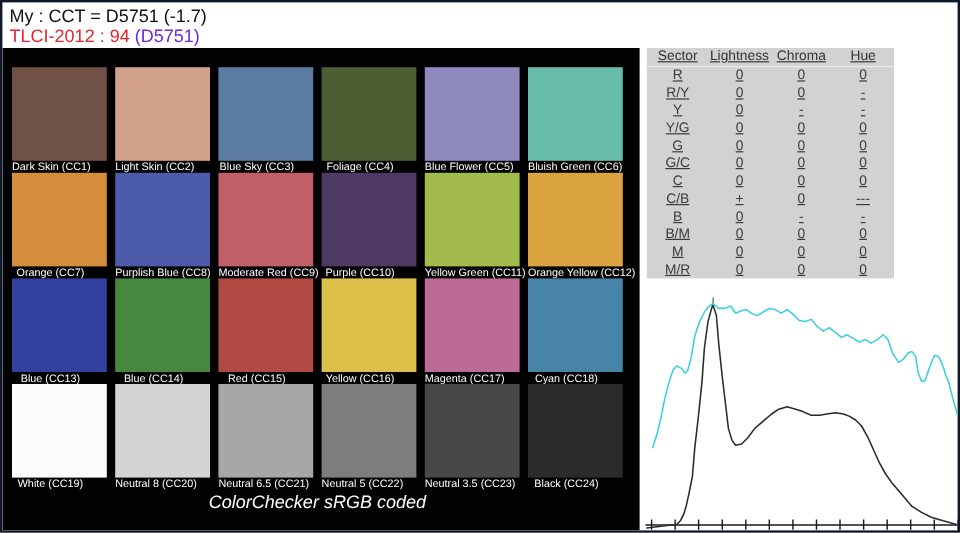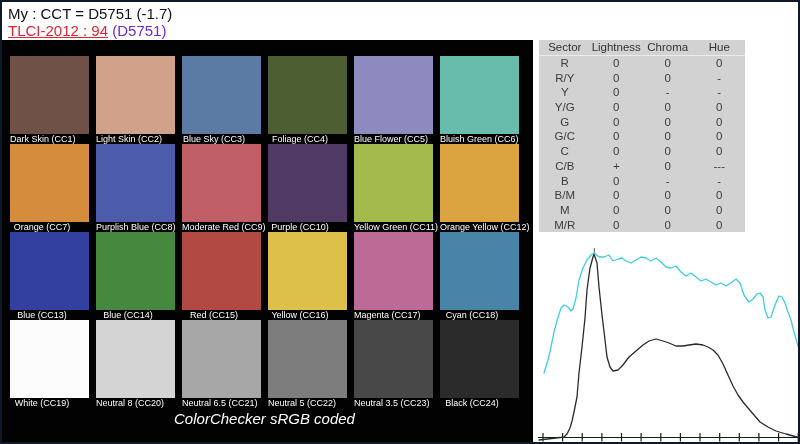--- a/index.html
+++ b/index.html
@@ -27,37 +27,37 @@
     height:10px;line-height:10px;margin-top:0;
     font-size:9px;color:#ffffff;text-align:center;white-space:nowrap;overflow:visible;
   }
   .caption{
     position:absolute;left:8px;top:370px;width:509px;text-align:center;
     color:#ffffff;font-size:15px;font-style:italic;
   }
   
   .sector-table{
     position:absolute;left:537px;top:38px;width:206px;height:192px;
-    background:#d2d2d2;color:#3b3b3b;font-size:11.5px;
+    background:#d2d2d2;color:#3b3b3b;font-size:11.5px;text-decoration:underline;
   }
   .t-row{display:flex;height:14.7px;line-height:14.7px;}
   .t-row.header{border-bottom:1px solid #eceaea;height:15px;line-height:15px;color:#333;}
   .t-cell{flex:1 1 25%;text-align:center;}
   
   .chart{position:absolute;left:534px;top:238px;width:264px;height:202px;}
   .chart svg{display:block;}
 </style>
 </head>
 <body>
 
 <div class="window">
 
   <div class="hdr">
     <div class="hdr-line1">My : CCT = D5751 (-1.7)</div>
-    <div class="hdr-line2"><span id="tlci-label" style="color: rgb(229, 36, 48); text-decoration: underline;">TLCI-2012 : 94</span><span id="tlci-ref" style="color: #6d28d9;"> (D5751)</span></div>
+    <div class="hdr-line2"><span id="tlci-label" style="color: rgb(229, 36, 48);">TLCI-2012 : 94</span><span id="tlci-ref" style="color: #6d28d9;"> (D5751)</span></div>
   </div>
 
   <div class="panel">
     <div class="grid" id="patch-grid">
         <div class="cell">
           <div class="patch" style="background: rgb(111, 81, 71);"></div>
           <div class="patch-label">Dark Skin (CC1)</div>
         </div>
         <div class="cell">
           <div class="patch" style="background: rgb(210, 161, 137);"></div>

